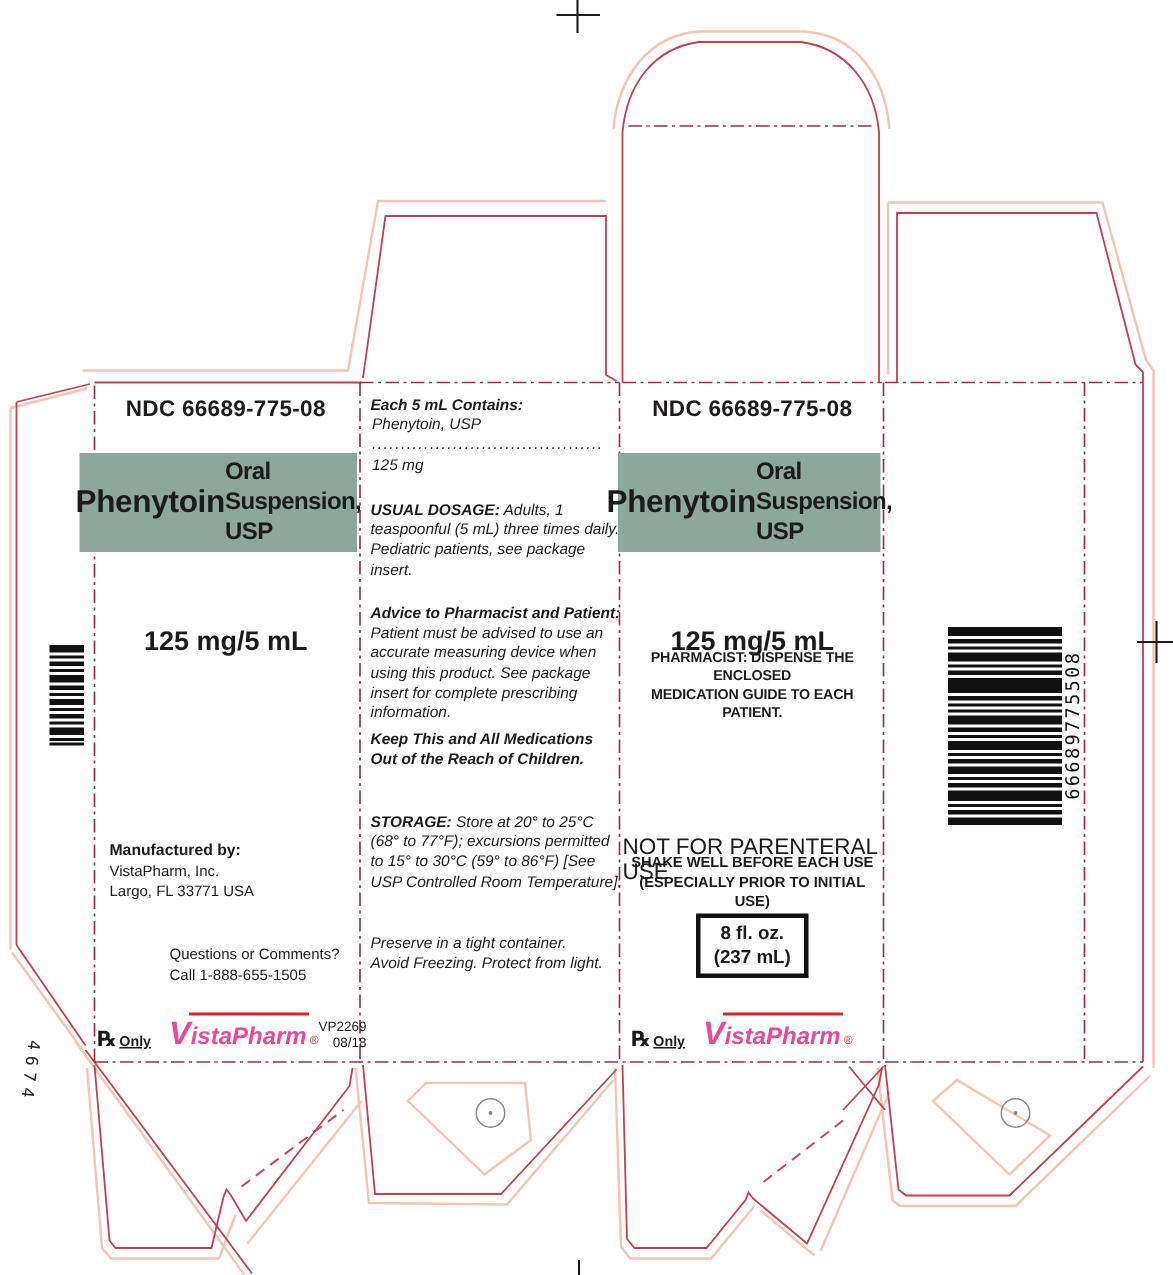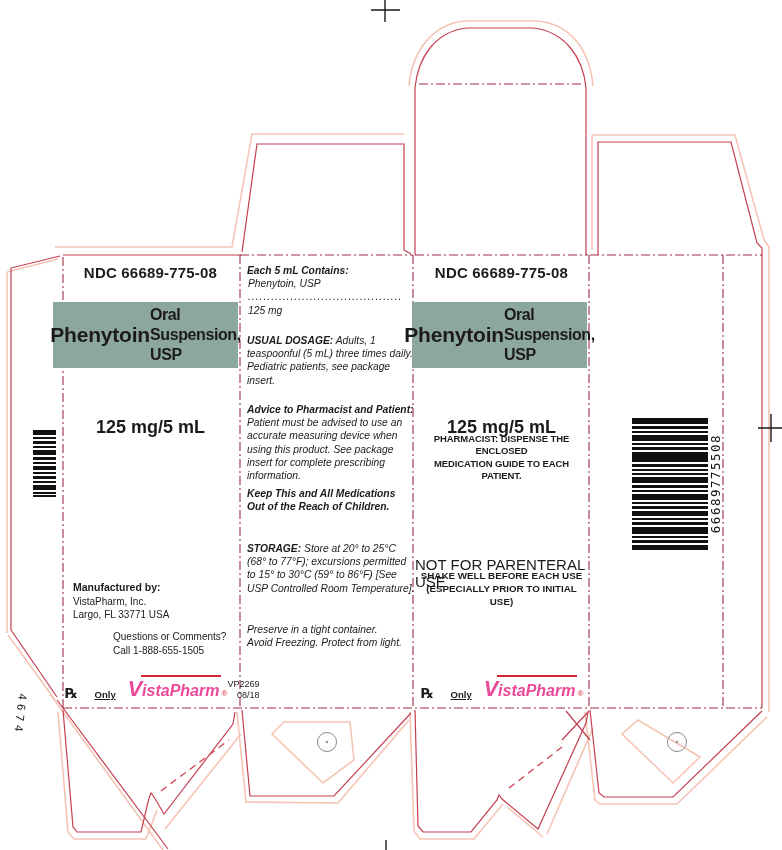--- a/index.html
+++ b/index.html
@@ -16,26 +16,26 @@
   .band{position:absolute;top:47px;height:66px;background:#8ca79c;display:flex;flex-direction:row;
         justify-content:center;align-items:center;}
   .band-left{left:-10px;width:185px;}
   .band-right{left:-3px;width:175px;}
   .t1{font-size:21px;font-weight:bold;line-height:1.05;letter-spacing:-.2px;}
   .t2{font-size:16px;font-weight:bold;line-height:1.25;letter-spacing:-.4px;}
   .strength{position:absolute;top:126px;width:100%;text-align:center;font-size:18px;font-weight:bold;margin-top:36px;}
   .small{font-size:10.3px;line-height:1.28;font-style:italic;}
   b.lbl{font-weight:bold;}
   
-  .mfg{position:absolute;left:10px;top:326px;font-size:10px;line-height:1.3;}
+  .mfg{position:absolute;left:10px;top:306px;font-size:10px;line-height:1.3;}
   .mfg .h{font-weight:bold;font-size:10.5px;}
   .quest{position:absolute;left:10px;top:375px;font-size:10px;line-height:1.35;margin-left:40px;}
   .brandrow{position:absolute;left:2px;bottom:8px;width:100%;display:flex;align-items:flex-end;}
   .rx{font-family:"DejaVu Sans",sans-serif;font-weight:bold;font-size:14px;line-height:1;}
-  .rxonly{font-weight:bold;font-size:9.5px;margin-left:17px;line-height:1.2;text-decoration:underline;}
+  .rxonly{font-weight:bold;font-size:9.5px;margin-left:2px;line-height:1.2;text-decoration:underline;}
   .vp-logo{position:relative;display:inline-block;font-style:italic;font-weight:bold;
            color:#ec4899;font-size:16px;line-height:1;margin-left:12px;padding-top:3px;}
   .vp-logo::first-letter{font-size:135%;}
   .vp-bar{position:absolute;left:13px;right:-2px;top:0;height:2px;background:#d22630;}
   .vp-reg{color:#d22630;font-size:8px;vertical-align:top;position:relative;top:-2px;margin-left:2px;}
   .vpcode{margin-left:auto;margin-right:6px;font-size:9px;line-height:1.15;text-align:right;}
   
   .blk{position:absolute;left:0;width:168px;}
   .leader-row{display:flex;align-items:baseline;white-space:nowrap;flex-direction:column;}
   .leader{flex:1;overflow:hidden;letter-spacing:1px;margin:0 1px;}
@@ -254,20 +254,26 @@
       <div>PHARMACIST: DISPENSE THE ENCLOSED</div>
       <div>MEDICATION GUIDE TO EACH PATIENT.</div>
     </div>
 
     <div class="notpar">NOT FOR PARENTERAL USE</div>
     <div class="shake">
       <div>SHAKE WELL BEFORE EACH USE</div>
       <div>(ESPECIALLY PRIOR TO INITIAL USE)</div>
     </div>
 
+    <div class="volbox-wrap">
+      <div class="volbox">
+        <div>8 fl. oz.</div>
+        <div>(237 mL)</div>
+      </div>
+    </div>
 
     <div class="brandrow-r">
       <span class="rx">℞</span>
       <span class="rxonly">Only</span>
       <span class="vp-logo">
         <span class="vp-bar"></span><span>VistaPharm</span>
       </span>
       <span class="vp-reg">®</span>
     </div>
   </div>

